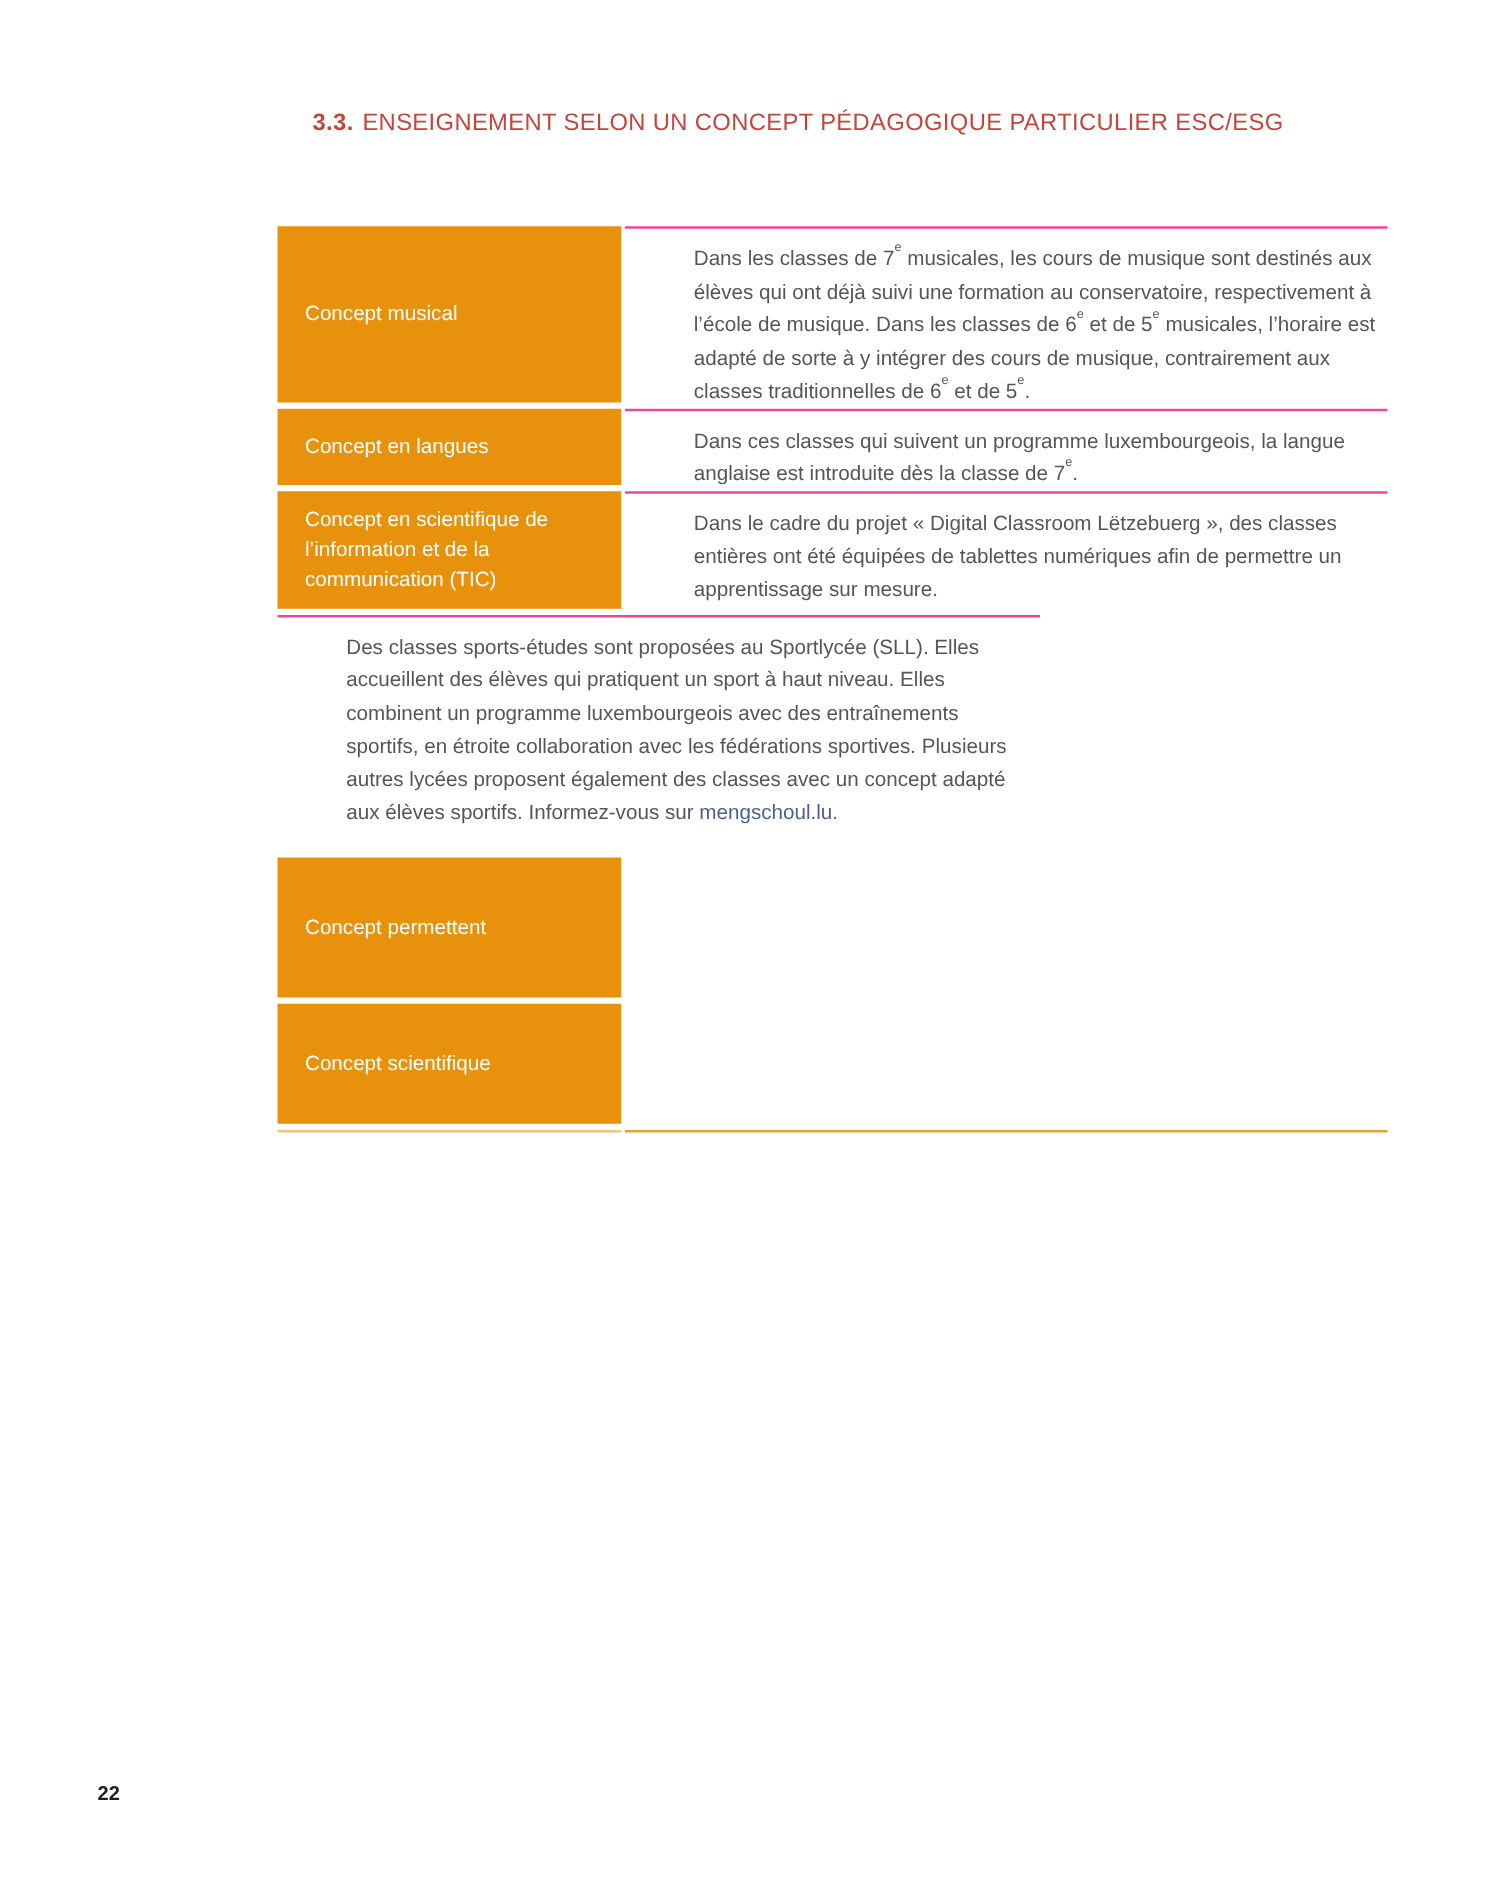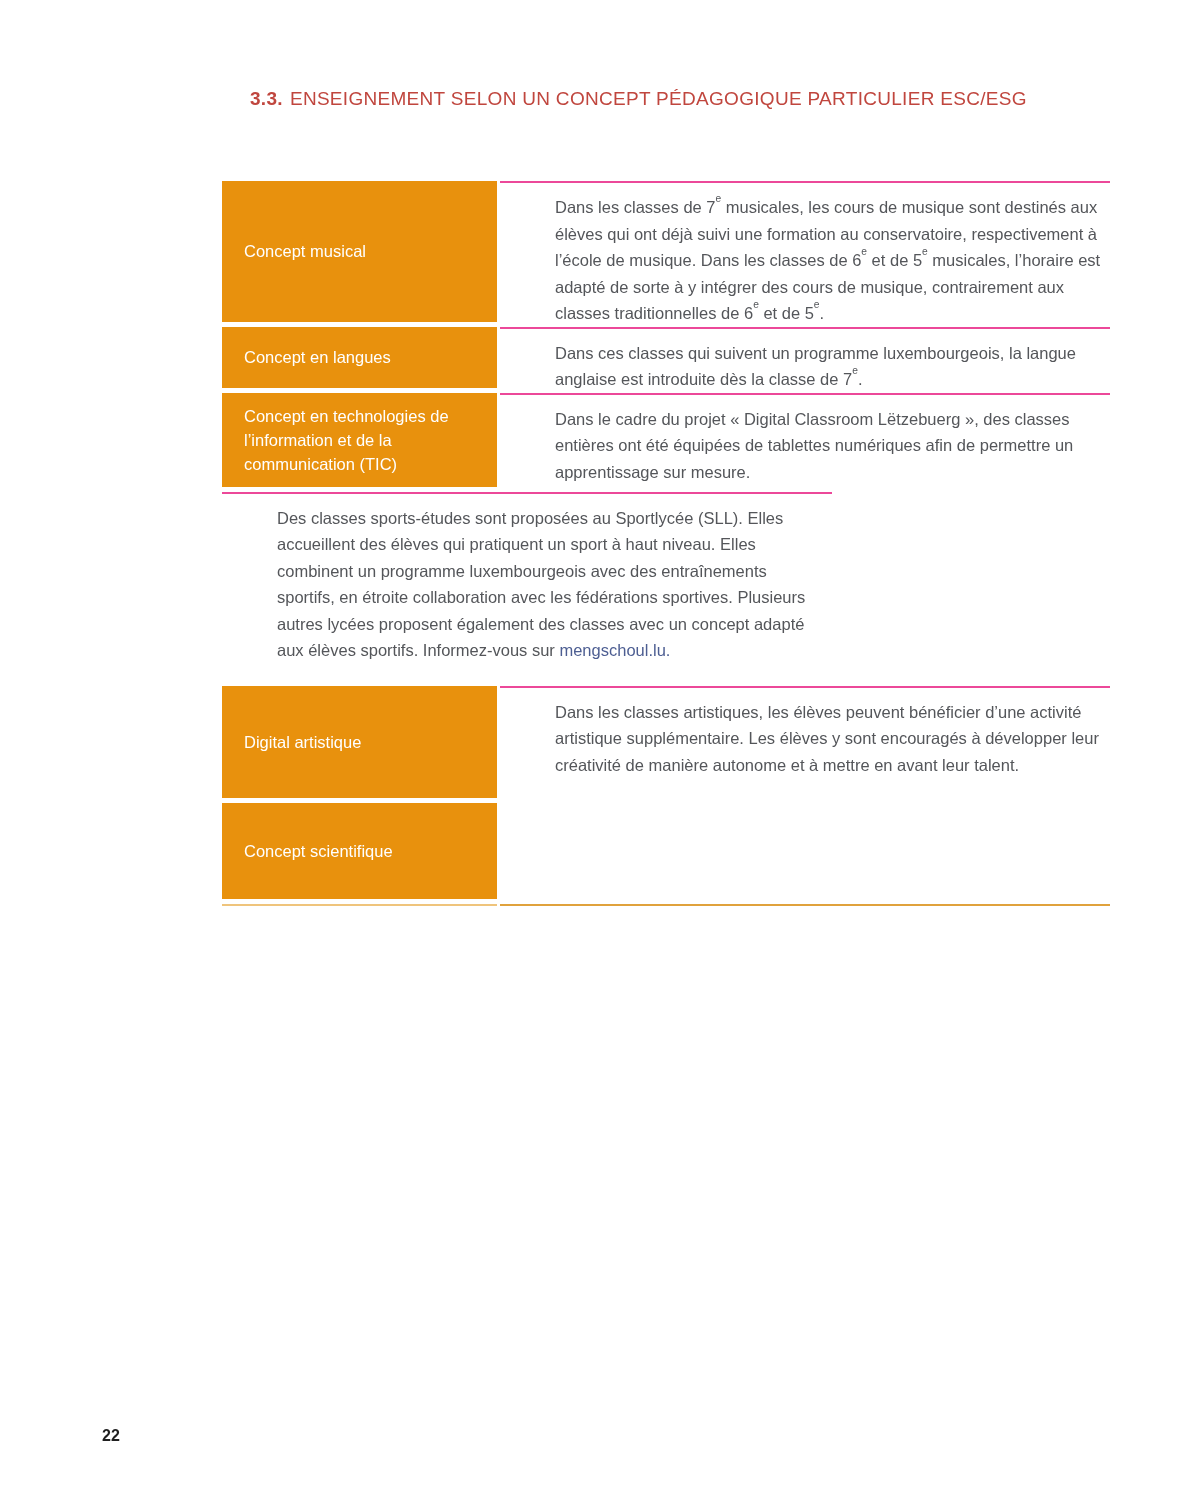--- a/index.html
+++ b/index.html
@@ -99,49 +99,47 @@
   }
 
   .page-number {
     position: absolute;
     left: 78px;
     top: 1427px;
     font-size: 16px;
     color: #1F1F1F;
     font-weight: bold;
     letter-spacing: 0.2px;
-    margin-left: 24px;
   }
 </style>
 </head>
 <body>
 
 <div class="section-title">
   <span class="num">3.3.</span><span>ENSEIGNEMENT SELON UN CONCEPT PÉDAGOGIQUE PARTICULIER ESC/ESG</span>
 </div>
 
 <div class="concept-table" id="concept-table">
     <div class="trow r0">
       <div class="tlabel">Concept musical</div>
       <div class="tbody"><span>Dans les classes de 7</span><sup class="sup-e">e</sup><span> musicales, les cours de musique sont destinés aux élèves qui ont déjà suivi une formation au conservatoire, respectivement à l’école de musique. Dans les classes de 6</span><sup class="sup-e">e</sup><span> et de 5</span><sup class="sup-e">e</sup><span> musicales, l’horaire est adapté de sorte à y intégrer des cours de musique, contrairement aux classes traditionnelles de 6</span><sup class="sup-e">e</sup><span> et de 5</span><sup class="sup-e">e</sup><span>.</span></div>
     </div>
     <div class="trow r1">
       <div class="tlabel">Concept en langues</div>
       <div class="tbody"><span>Dans ces classes qui suivent un programme luxembourgeois, la langue anglaise est introduite dès la classe de 7</span><sup class="sup-e">e</sup><span>.</span></div>
     </div>
     <div class="trow r2">
-      <div class="tlabel">Concept en technologies de l’information et de la communication (TIC)</div>
+      <div class="tlabel">Concept en scientifique de l’information et de la communication (TIC)</div>
       <div class="tbody"><span>Dans le cadre du projet « Digital Classroom Lëtzebuerg », des classes entières ont été équipées de tablettes numériques afin de permettre un apprentissage sur mesure.</span></div>
     </div>
     <div class="trow r3">
       <div class="tbody"><span>Des classes sports-études sont proposées au Sportlycée (SLL). Elles accueillent des élèves qui pratiquent un sport à haut niveau. Elles combinent un programme luxembourgeois avec des entraînements sportifs, en étroite collaboration avec les fédérations sportives. Plusieurs autres lycées proposent également des classes avec un concept adapté aux élèves sportifs. Informez-vous sur </span><a class="weblink" href="#">mengschoul.lu.</a></div>
     </div>
     <div class="trow r4">
-      <div class="tlabel">Digital artistique</div>
-      <div class="tbody"><span>Dans les classes artistiques, les élèves peuvent bénéficier d’une activité artistique supplémentaire. Les élèves y sont encouragés à développer leur créativité de manière autonome et à mettre en avant leur talent.</span></div>
+      <div class="tlabel">Concept permettent</div>
     </div>
     <div class="trow r5">
       <div class="tlabel">Concept scientifique</div>
     </div>
     <div class="bottom-line">
       <div class="bl-left"></div>
       <div class="bl-right"></div>
     </div>
   </div>
 

